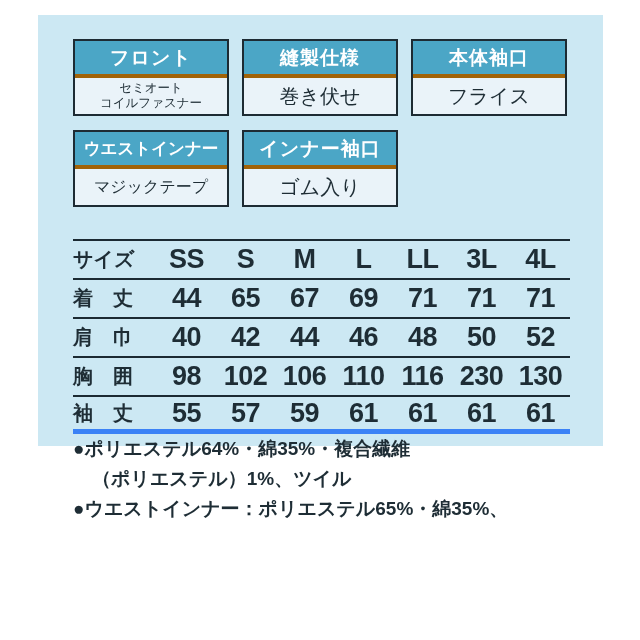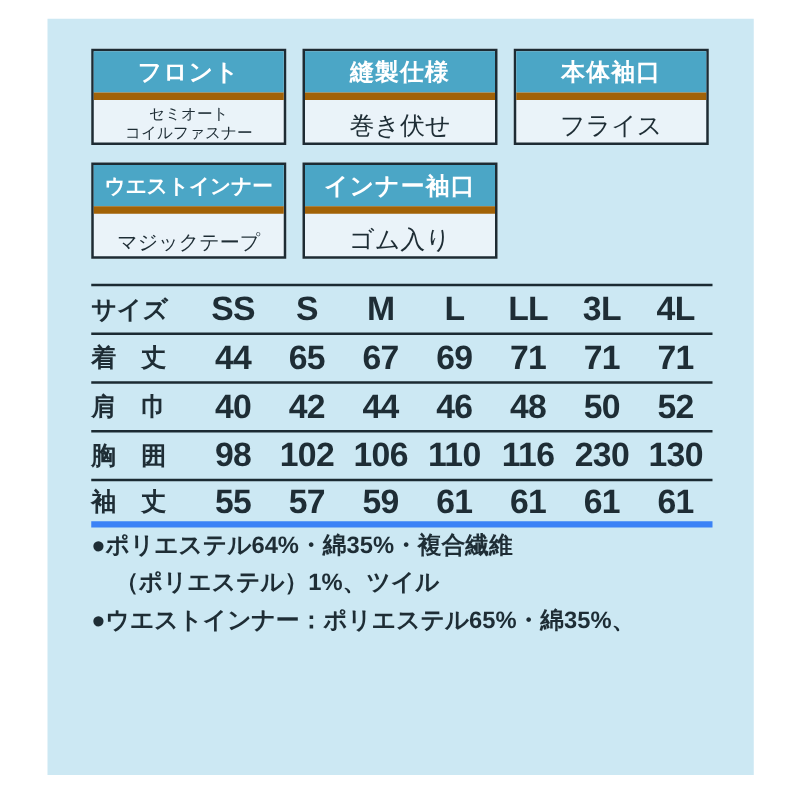--- a/index.html
+++ b/index.html
@@ -23,21 +23,21 @@
     width: 640px;
     height: 640px;
     background: var(--page-bg);
     overflow: hidden;
   }
   .panel {
     position: absolute;
     left: 38px;
     top: 15px;
     width: 565px;
-    height: 605px;
+    height: 431px;
     background: var(--panel-bg);
     padding: 24px 0 0 35px;
   }
   .boxes { display: flex; gap: 13px; }
   .boxes.row2 { margin-top: 14px; }
   .spec-box {
     width: 156px;
     border: 2px solid var(--border);
     background: var(--box-body-bg);
   }
@@ -49,39 +49,39 @@
     align-items: center;
     justify-content: center;
     font-size: 19px;
     font-weight: 600;
     letter-spacing: 1px;
     white-space: nowrap;
   }
   .spec-box-header.tight { font-size: 16.5px; letter-spacing: 0; }
   .spec-box-body {
     height: 40px;
-    border-top: 6px solid #a16207;
+    border-top: 4px solid #a16207;
     display: flex;
     flex-direction: column;
     align-items: center;
-    justify-content: flex-end;
+    justify-content: center;
     font-size: 20px;
     font-weight: 500;
     color: var(--text);
     white-space: nowrap;
   }
   .spec-box-body.mid { font-size: 16px; }
   .spec-box-body .small-line {
     font-size: 12.5px;
     line-height: 15px;
     font-weight: 500;
   }
   .size-table {
     width: 497px;
-    margin-top: 20px;
+    margin-top: 32px;
     font-weight: 700;
   }
   .t-row {
     display: flex;
     align-items: center;
     height: 39px;
     border-top: 2px solid #1b2a32;
   }
   .t-row:last-child { border-bottom: 5px solid #3b82f6; }
   .t-label {

